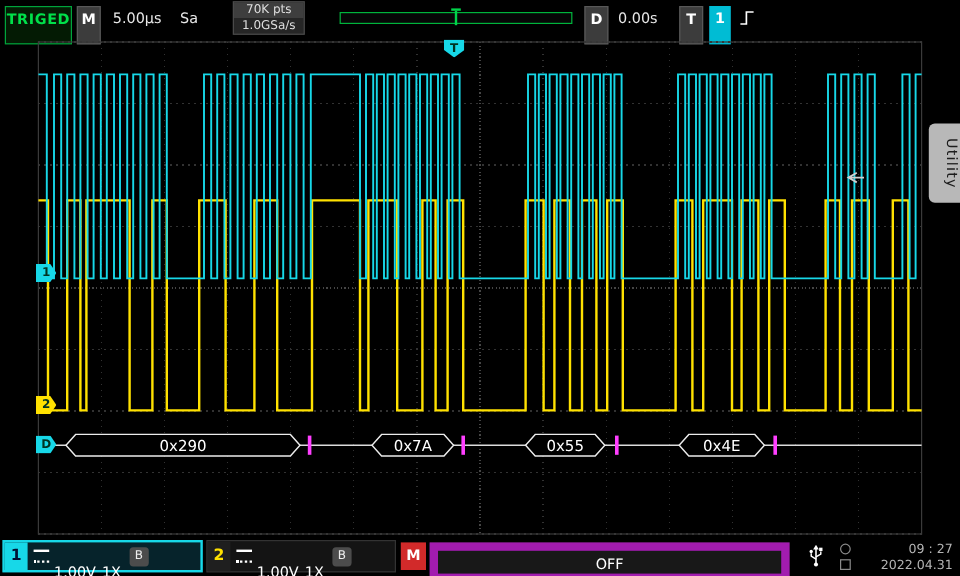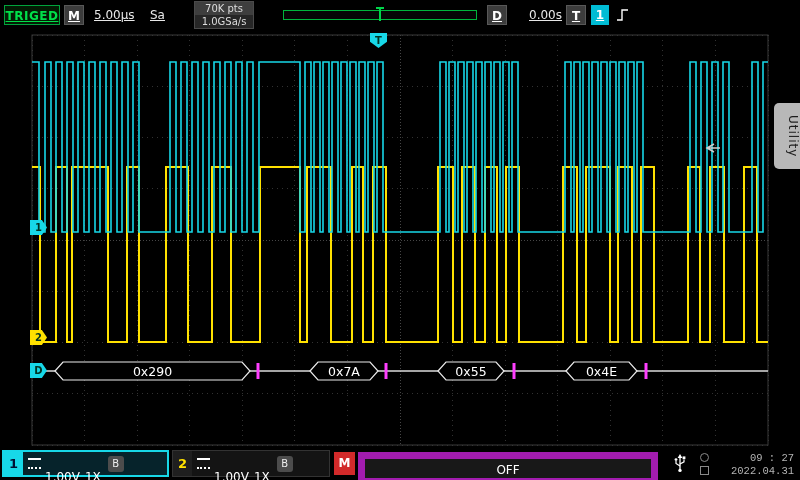--- a/index.html
+++ b/index.html
@@ -1,21 +1,21 @@
 <!DOCTYPE html>
 <html><head>
 <meta charset="utf-8">
 <style>
   html,body{margin:0;padding:0;background:#000;}
   .root{position:relative;width:800px;height:480px;background:#000;overflow:hidden;
         font-family:"DejaVu Sans","Liberation Sans",sans-serif;color:#e8e8e8;}
 
   
   .topbar{position:absolute;left:0;top:0;width:800px;height:30px;background:#000;}
-  .tb{position:absolute;top:5px;height:20px;line-height:20px;font-size:12px;text-decoration:underline;}
+  .tb{position:absolute;top:5px;height:32px;line-height:20px;font-size:12px;}
   .gbox{width:20px;text-align:center;background:#3c3c3c;color:#fff;border:1px solid #585858;
         box-sizing:border-box;font-weight:bold;}
   .trig-status{left:4px;width:56px;text-align:center;background:#041b04;border:1px solid #00a43c;
         box-sizing:border-box;color:#00e04a;font-weight:bold;letter-spacing:.5px;}
   .membox{position:absolute;left:194px;top:1px;width:60px;height:28px;background:#262626;
         border:1px solid #4a4a4a;box-sizing:border-box;font-size:10px;text-align:center;color:#ddd;}
   .membox div{height:13px;line-height:13px;}
   .membox div:first-child{background:#3e3e3e;}
   .recbar{position:absolute;left:283px;top:10px;width:194px;height:10px;border:1px solid #00b43c;
         box-sizing:border-box;background:#060606;}
@@ -65,41 +65,41 @@
   .mbox{position:absolute;left:334px;top:4px;width:21px;height:23px;line-height:23px;
         text-align:center;background:#d22a2a;color:#fff;font-weight:bold;font-size:12px;}
   .statusbox{position:absolute;left:358px;top:4px;width:300px;height:33px;line-height:23px;
         text-align:center;background:#181818;border:7px solid #a21caf;box-sizing:border-box;
         font-size:12px;color:#fff;}
   .usb{position:absolute;left:672px;top:5px;}
   .clockblock{position:absolute;left:700px;top:3px;width:94px;font-size:10.5px;color:#b4b4b4;}
   .trow{display:flex;align-items:center;height:13px;gap:4px;}
   .mini-ico{width:7px;height:7px;border:1px solid #8a8a8a;display:inline-block;flex:0 0 7px;}
   .mini-ico.round{border-radius:50%;}
-  .trow span:last-child{flex:1;text-align:right;font-family:Liberation Mono, monospace;}
+  .trow span:last-child{flex:1;text-align:right;}
 </style>
 </head>
 <body>
 
 <div class="root">
 
   <header class="topbar">
     <div class="tb trig-status">TRIGED</div>
     <div class="tb gbox" style="left:64px">M</div>
     <span class="tb" style="left:94px">5.00µs</span>
     <span class="tb" style="left:150px">Sa</span>
     <div class="membox">
       <div>70K pts</div>
       <div>1.0GSa/s</div>
     </div>
     <div class="recbar">
       <div class="rec-marker"></div>
     </div>
     <div class="tb gbox" style="left:487px">D</div>
-    <span class="tb" style="left:529px">0.00s</span>
+    <span class="tb" style="left:515px">0.00s</span>
     <div class="tb gbox" style="left:566px">T</div>
     <div class="tb gbox srcbox" style="left:591px;width:18px">1</div>
     <span class="edge-ico">
       <svg width="13" height="16" viewBox="0 0 13 16">
           <path d="M1,13 H6 V3 H12" stroke="#fff" stroke-width="1.4" fill="none"></path>
         </svg>
     </span>
   </header>
 
   <div class="screen">

